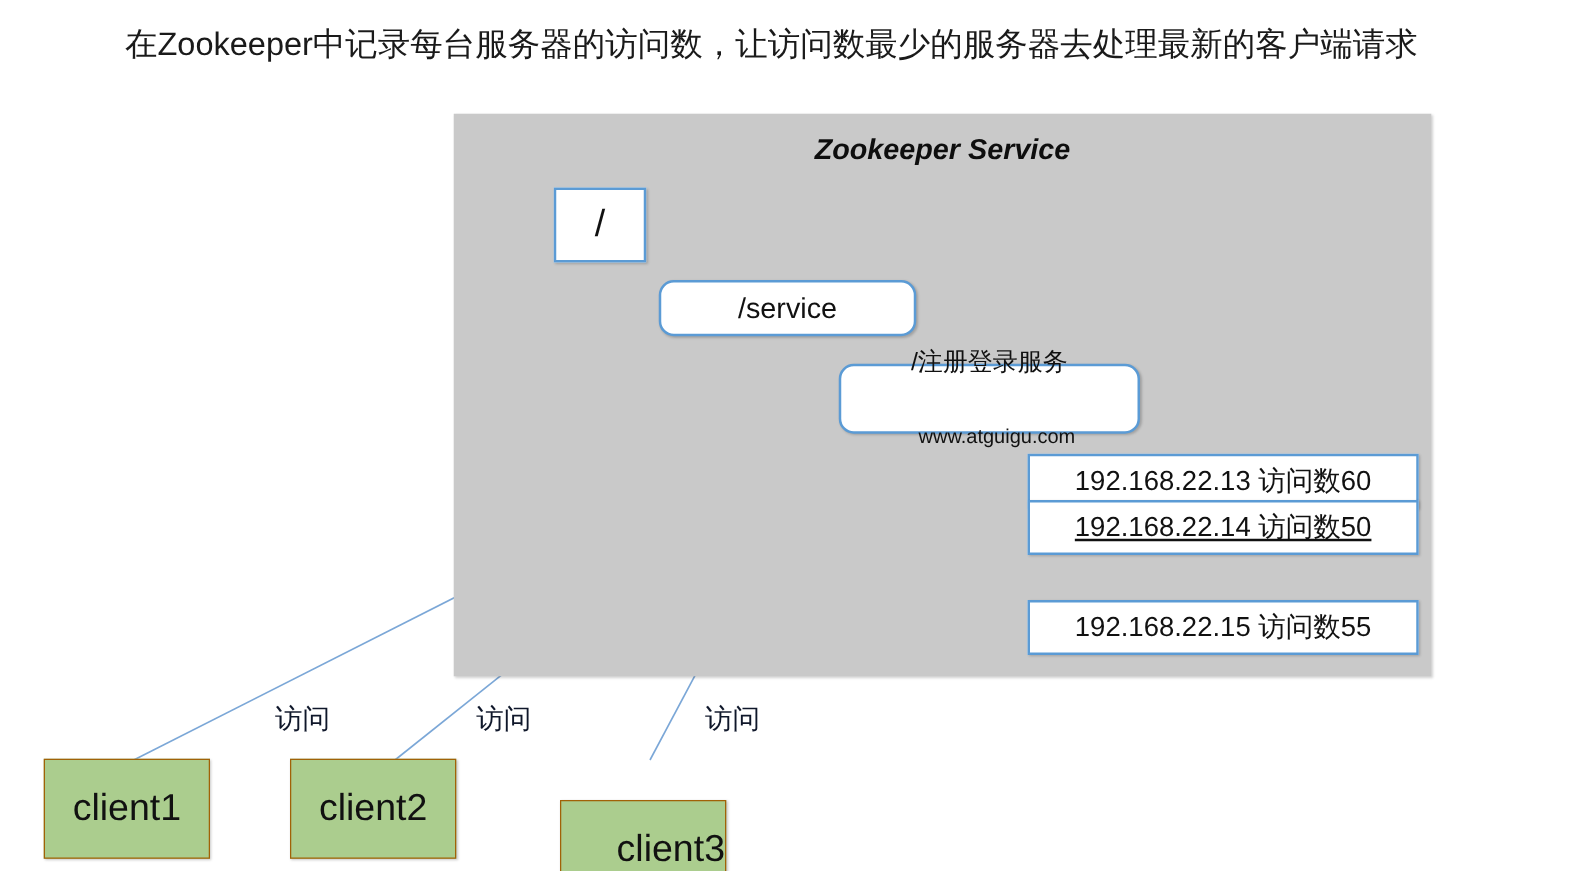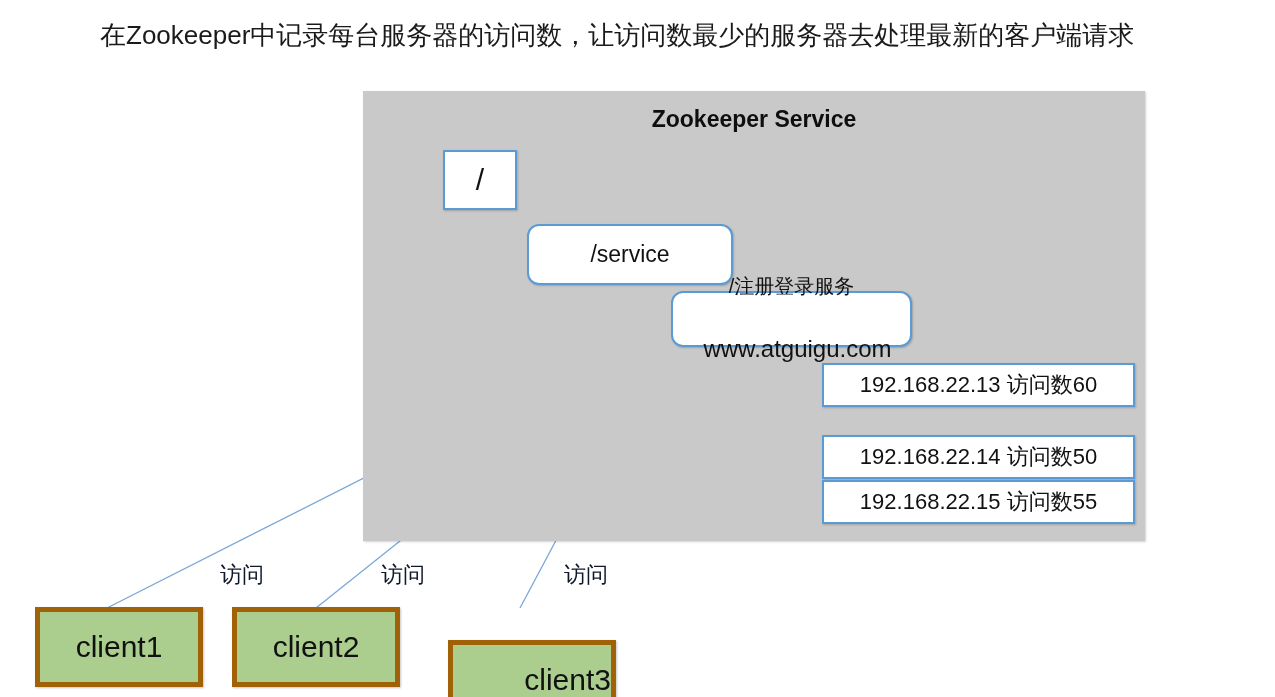--- a/index.html
+++ b/index.html
@@ -43,20 +43,21 @@
   }
   #zk-title {
     position: absolute;
     left: 363px;
     top: 106px;
     width: 782px;
     text-align: center;
     font-size: 23px;
     font-weight: bold;
     color: #0e0e0e;
+    font-style: italic;
   }
   
   .node {
     position: absolute;
     background: #ffffff;
     border: 2px solid #5b9bd5;
     box-sizing: border-box;
     display: flex;
     align-items: center;
     justify-content: center;
@@ -64,50 +65,50 @@
     box-shadow: 1px 1px 2px rgba(0,0,0,0.2);
   }
   .node.rounded { border-radius: 12px; }
   #node-root {
     left: 443px; top: 150px;
     width: 74px; height: 60px;
     font-size: 30px;
   }
   #node-service {
     left: 527px; top: 224px;
-    width: 206px; height: 61px;
+    width: 206px; height: 45px;
     font-size: 23px;
   }
   #node-register {
     left: 671px; top: 291px;
     width: 241px; height: 56px;
     font-size: 20px;
     flex-direction: column;
     line-height: 1.08;
     gap: 39px;
   }
   #node-register .line1 { font-size: 20px; }
-  #node-register .line2 { font-size: 24px; margin-left: 12px; }
+  #node-register .line2 { font-size: 16px; margin-left: 12px; }
   .ip-node {
     left: 822px;
     width: 313px;
     height: 44px;
     font-size: 22px;
     border-radius: 0;
   }
   #ip-0 { top: 363px; }
-  #ip-1 { top: 435px; }
+  #ip-1 { top: 400px; text-decoration: underline; }
   #ip-2 { top: 480px; text-align: right; }
   
   .client {
     position: absolute;
-    width: 168px;
+    width: 133px;
     height: 80px;
     background: #abcd8e;
-    border: 5px solid #a16207;
+    border: 1px solid #a16207;
     box-sizing: border-box;
     display: flex;
     align-items: center;
     justify-content: center;
     font-size: 30px;
     color: #111111;
     box-shadow: 1px 1px 2px rgba(0,0,0,0.22);
   }
   #client-0 { left: 35px;  top: 607px; }
   #client-1 { left: 232px; top: 607px; }

